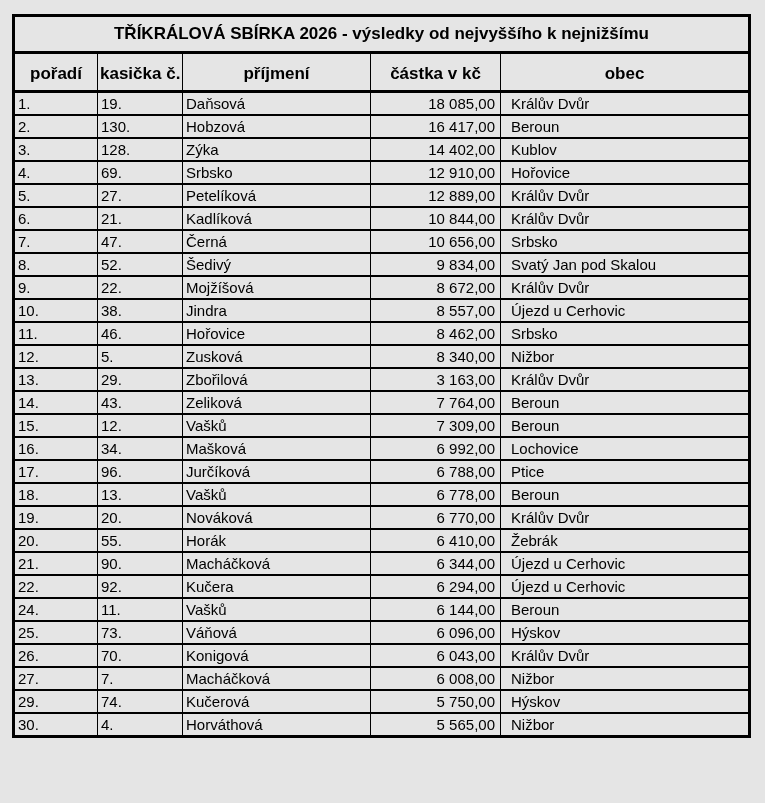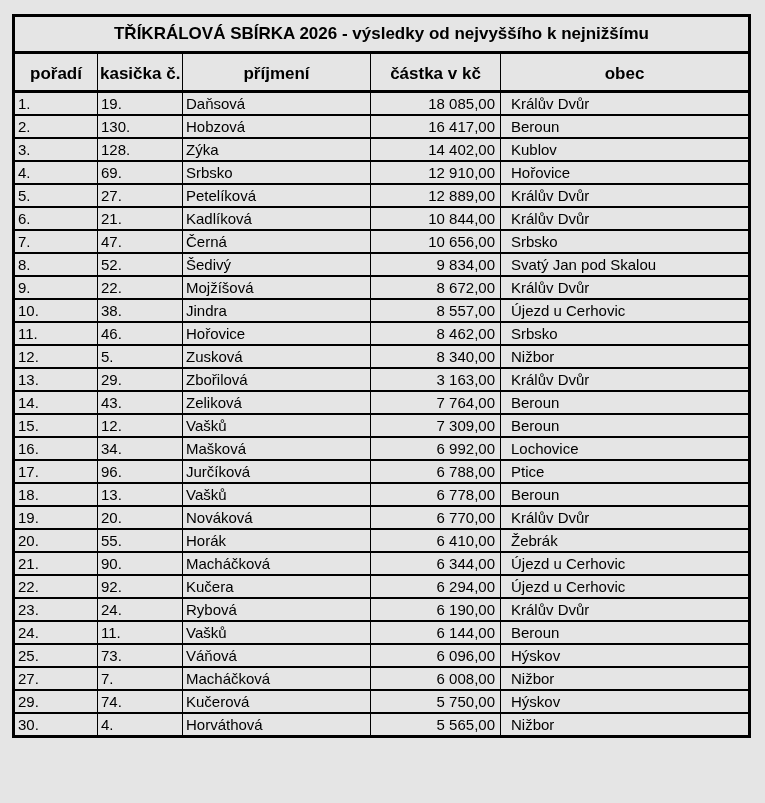--- a/index.html
+++ b/index.html
@@ -245,41 +245,41 @@
           <td class="col-municipality">Újezd u Cerhovic</td>
         </tr>
         <tr>
           <td class="col-rank">22.</td>
           <td class="col-box-number">92.</td>
           <td class="col-surname">Kučera</td>
           <td class="col-amount">6 294,00</td>
           <td class="col-municipality">Újezd u Cerhovic</td>
         </tr>
         <tr>
-          <td class="col-rank">23.</td>
-          <td class="col-box-number">24.</td>
-          <td class="col-surname">Rybová</td>
-          <td class="col-amount">6 190,00</td>
-          <td class="col-municipality">Králův Dvůr</td>
-        </tr>
-        <tr>
           <td class="col-rank">24.</td>
           <td class="col-box-number">11.</td>
           <td class="col-surname">Vašků</td>
           <td class="col-amount">6 144,00</td>
           <td class="col-municipality">Beroun</td>
         </tr>
         <tr>
           <td class="col-rank">25.</td>
           <td class="col-box-number">73.</td>
           <td class="col-surname">Váňová</td>
           <td class="col-amount">6 096,00</td>
           <td class="col-municipality">Hýskov</td>
         </tr>
         <tr>
+          <td class="col-rank">26.</td>
+          <td class="col-box-number">70.</td>
+          <td class="col-surname">Konigová</td>
+          <td class="col-amount">6 043,00</td>
+          <td class="col-municipality">Králův Dvůr</td>
+        </tr>
+        <tr>
           <td class="col-rank">27.</td>
           <td class="col-box-number">7.</td>
           <td class="col-surname">Macháčková</td>
           <td class="col-amount">6 008,00</td>
           <td class="col-municipality">Nižbor</td>
         </tr>
         <tr>
           <td class="col-rank">29.</td>
           <td class="col-box-number">74.</td>
           <td class="col-surname">Kučerová</td>

